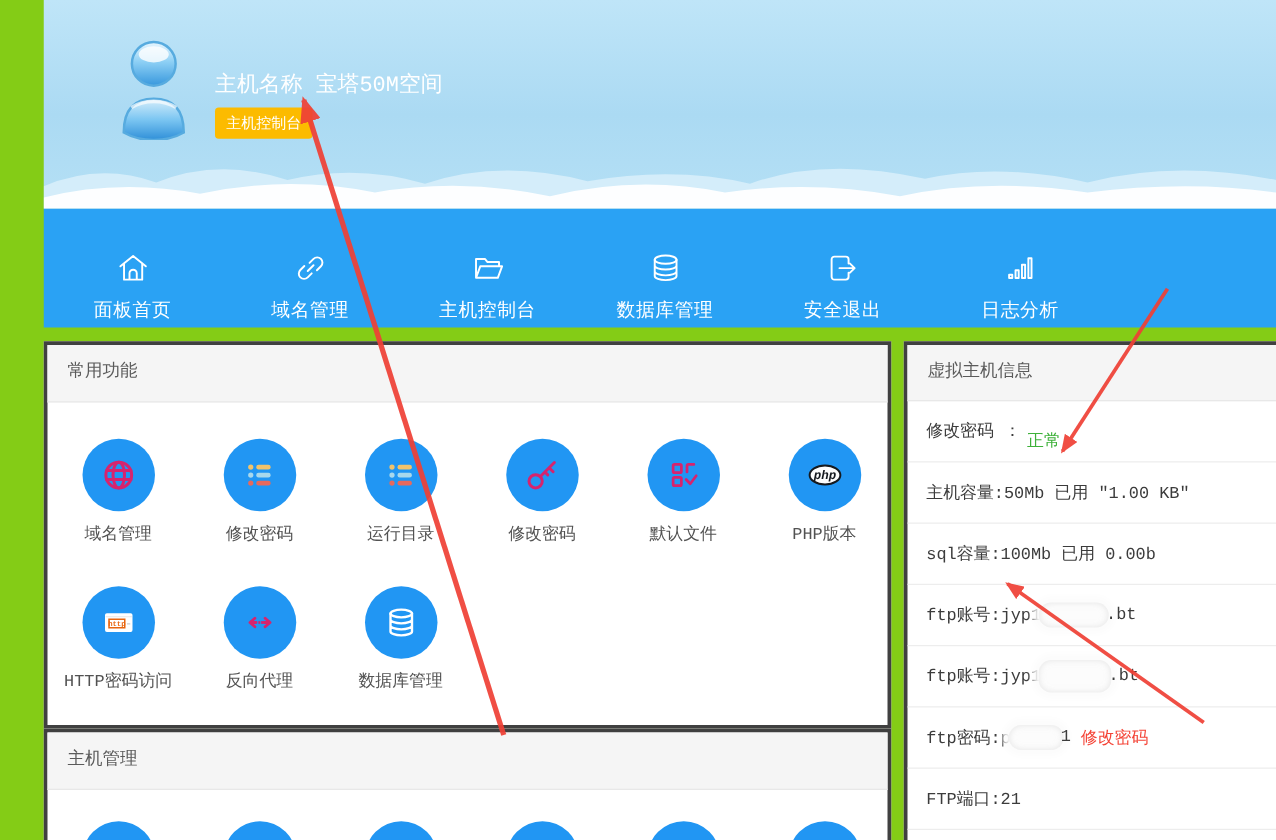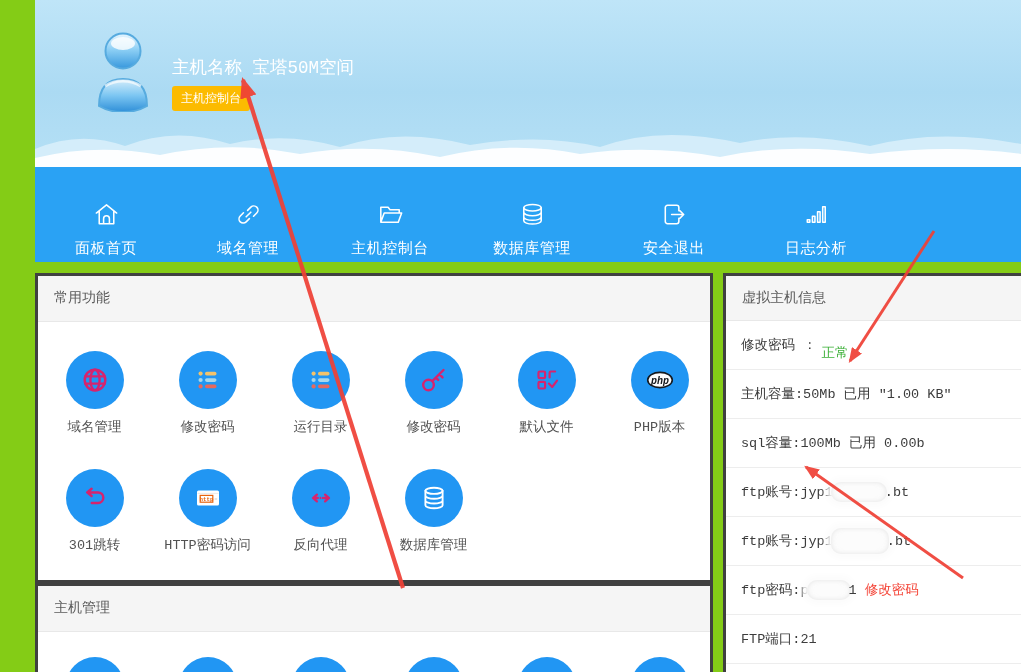--- a/index.html
+++ b/index.html
@@ -198,28 +198,20 @@
       <div class="feature-cell">
         <div class="circle">
           <svg viewBox="0 0 32 32">
             <ellipse cx="16" cy="16" rx="12.3" ry="7.6" fill="#fdfdfd" stroke="#15191e" stroke-width="1.6"></ellipse>
             <text x="16" y="19.6" text-anchor="middle" font-size="10" font-style="italic" font-weight="bold" fill="#15191e">php</text>
           </svg>
         </div>
         <div class="feature-label">PHP版本</div>
       </div>
 
-      <div class="feature-cell">
-        <div class="circle">
-          <svg viewBox="0 0 32 32" class="icon-stroke" stroke="#d6246e" stroke-width="2.5">
-            <path d="M12.6 6.8 L8.2 10.4 l4.4 3.6 M8.8 10.4 H19 a5.3 5.3 0 0 1 0 10.6 h-6.2"></path>
-          </svg>
-        </div>
-        <div class="feature-label">301跳转</div>
-      </div>
 
       <div class="feature-cell">
         <div class="circle">
           <svg viewBox="0 0 32 32">
             <rect x="5" y="8.5" width="22" height="15" rx="1.5" fill="#ffffff"></rect>
             <path d="M5.5 11.4 h21" stroke="#e6e6e6" stroke-width="0.9"></path>
             <rect x="8.2" y="13.4" width="12.6" height="6.8" fill="#ffffff" stroke="#e8650f" stroke-width="1.2"></rect>
             <text x="14.5" y="18.8" text-anchor="middle" font-size="5.8" font-weight="bold" fill="#e8650f">http</text>
             <path d="M22.6 17 h2.6" stroke="#c9cdd2" stroke-width="1"></path>
           </svg>

